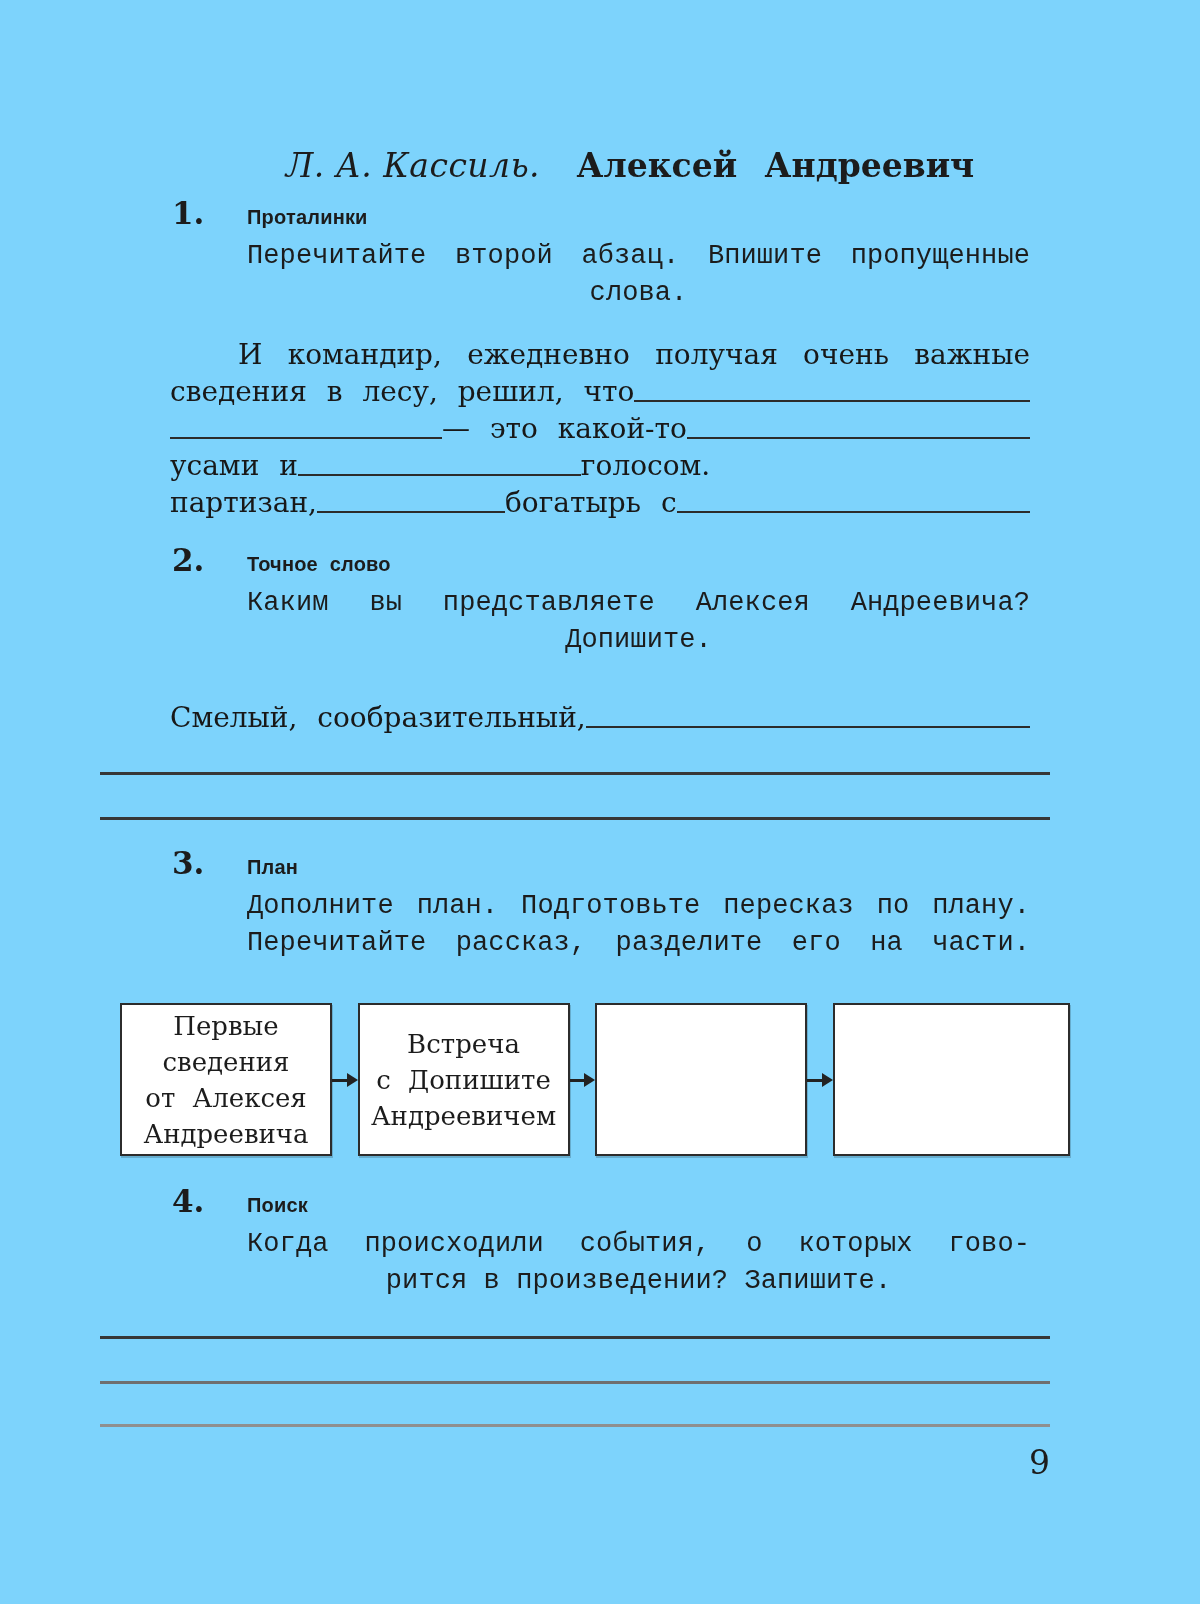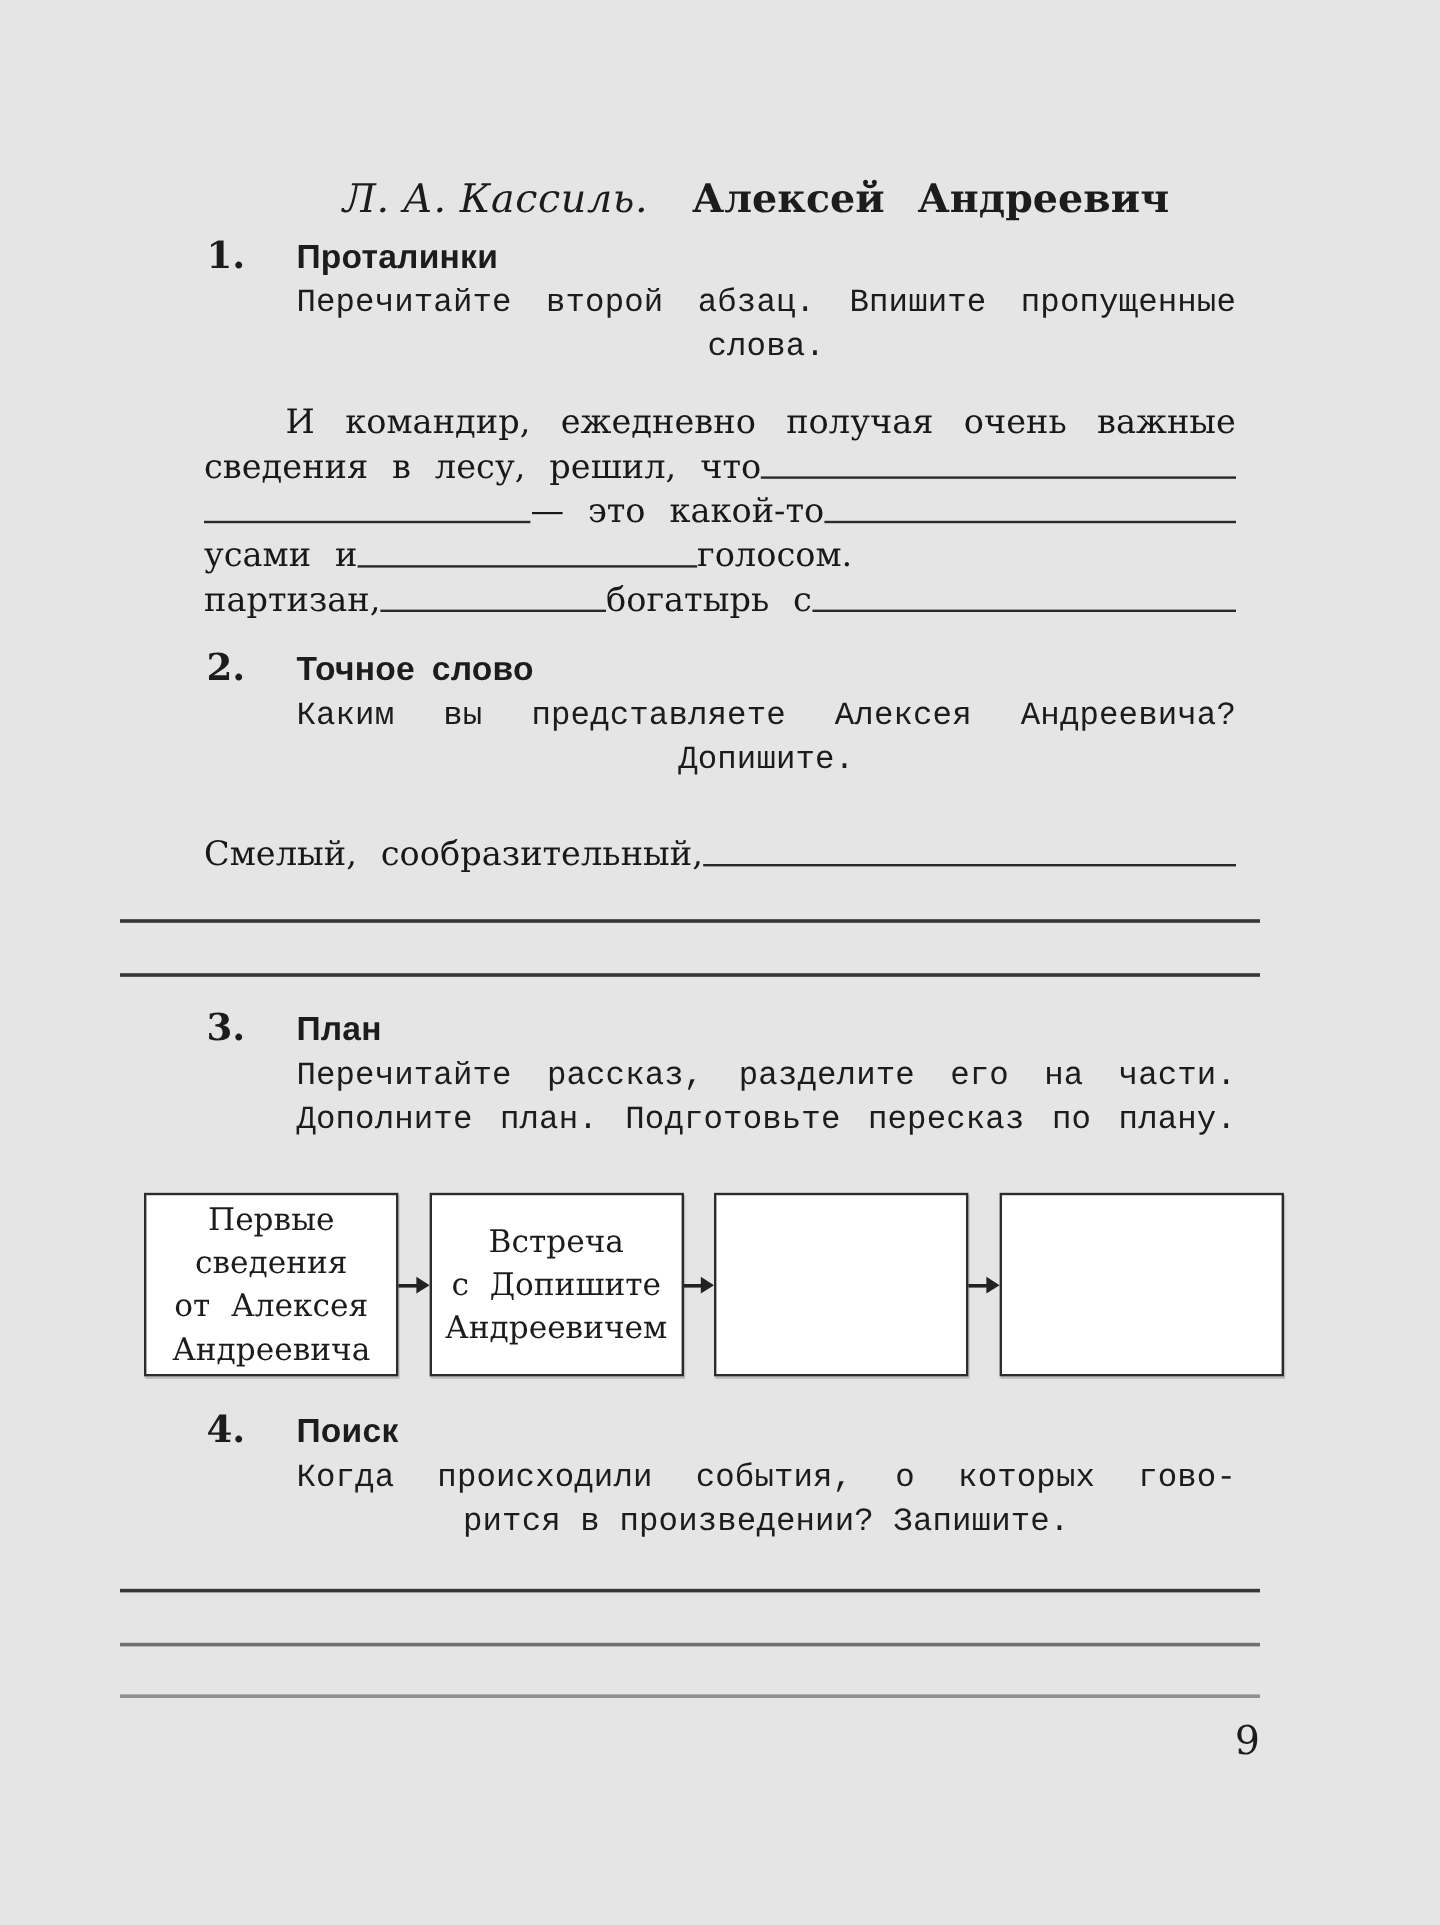--- a/index.html
+++ b/index.html
@@ -1,20 +1,20 @@
 <!DOCTYPE html>
 <html><head>
 <meta charset="utf-8">
 <style>
   html,body{margin:0;padding:0;}
   body{background:#ffffff;}
   .sheet{
     position:relative;
     width:1200px;height:1604px;
-    background:#e5e5e5;
+    background:#7dd3fc;
     color:#1c1c1c;
     overflow:hidden;
   }
   .content{ padding-left:100px; width:950px; }
 
   
   .title{
     margin-top:146px;
     text-align:center;
     padding-left:110px;
@@ -28,21 +28,21 @@
 
   
   .sec-head{ display:flex; align-items:baseline; margin-left:72px; }
   .sec-num{
     width:75px; flex:0 0 75px;
     font-family:"DejaVu Serif", serif;
     font-weight:700; font-size:31px; line-height:34px;
   }
   .sec-title{
     font-family:"Liberation Sans", sans-serif;
-    font-weight:700; font-size:28px; line-height:34px;
+    font-weight:700; font-size:20px; line-height:34px;
     letter-spacing:.2px; word-spacing:6px;text-align:center;
   }
 
   
   .instr{
     margin-left:147px; width:783px;
     font-family:Liberation Mono, monospace;
     font-size:27px; line-height:37px;
     letter-spacing:.1px;
   }
@@ -187,22 +187,22 @@
     </div>
 
     <div class="hr hr-d mt-rule1"></div>
     <div class="hr hr-d mt-rule2"></div>
 
     <div class="sec-head mt-sec3">
       <div class="sec-num">3.</div>
       <div class="sec-title">План</div>
     </div>
     <div class="instr mt-instr">
+      <div class="jline">Дополните план. Подготовьте пересказ по плану.</div>
       <div class="jline">Перечитайте рассказ, разделите его на части.</div>
-      <div class="jline">Дополните план. Подготовьте пересказ по плану.</div>
     </div>
 
     <div class="flow mt-flow">
       <div class="fbox">
         <div>Первые</div>
         <div>сведения</div>
         <div>от Алексея</div>
         <div>Андреевича</div>
       </div>
       <div class="farrow">

